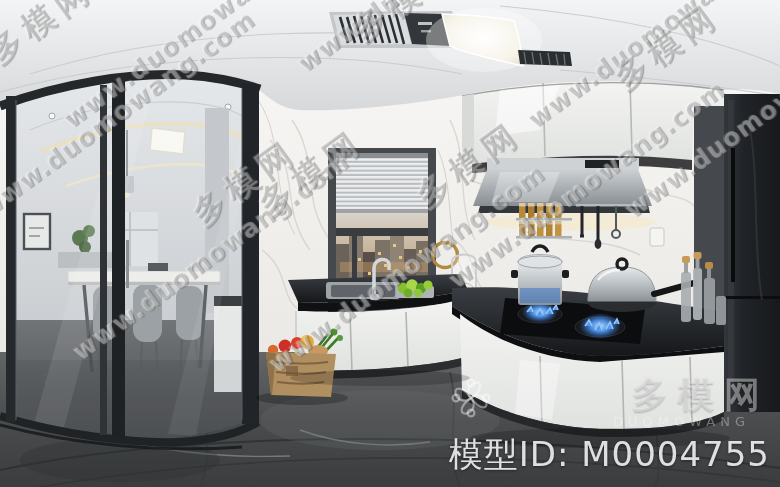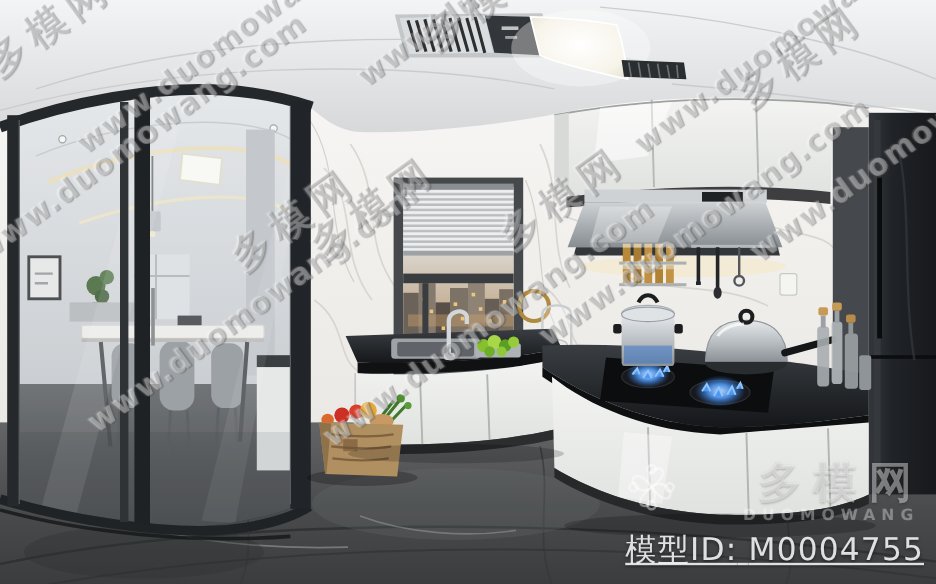--- a/index.html
+++ b/index.html
@@ -11,24 +11,24 @@
       font-weight:700;white-space:nowrap;letter-spacing:1px;pointer-events:none;
       color:rgba(255,255,255,.30);
       text-shadow:1px 1px 1px rgba(70,70,70,.40),-1px -1px 1px rgba(255,255,255,.20);}
   .wm.url{font-size:25px;}
   .wm.brand{font-size:33px;letter-spacing:7px;color:rgba(255,255,255,.26);}
   
   .badge{position:absolute;right:10px;bottom:14px;text-align:right;line-height:1.05;}
   .badge-row{display:flex;align-items:center;justify-content:flex-end;gap:6px;}
   .badge-cn{font-size:36px;font-weight:700;letter-spacing:10px;color:rgba(255,255,255,.42);
             text-shadow:0 1px 2px rgba(0,0,0,.25);}
-  .badge-en{font-size:13px;font-weight:700;letter-spacing:5px;color:rgba(255,255,255,.34);
-            margin-top:1px;margin-right:4px;text-align:right;}
-  .badge-model{font-size:26px;font-weight:400;color:rgba(255,255,255,.85);
-               text-shadow:0 1px 3px rgba(0,0,0,.45);margin-top:9px;letter-spacing:1px;text-decoration:underline;}
+  .badge-en{font-size:13px;font-weight:400;letter-spacing:5px;color:rgba(255,255,255,.34);
+            margin-top:1px;margin-right:20px;text-align:right;}
+  .badge-model{font-size:34px;font-weight:400;color:rgba(255,255,255,.85);
+               text-shadow:0 1px 3px rgba(0,0,0,.45);margin-top:9px;letter-spacing:1px;}
 </style>
 </head>
 <body>
 
 <div class="stage">
 
 <svg width="780" height="487" viewBox="0 0 780 487">
   <defs>
     <linearGradient id="gCeil" x1="0" y1="0" x2="0" y2="1">
       <stop offset="0" stop-color="#f3f4f5"></stop>

